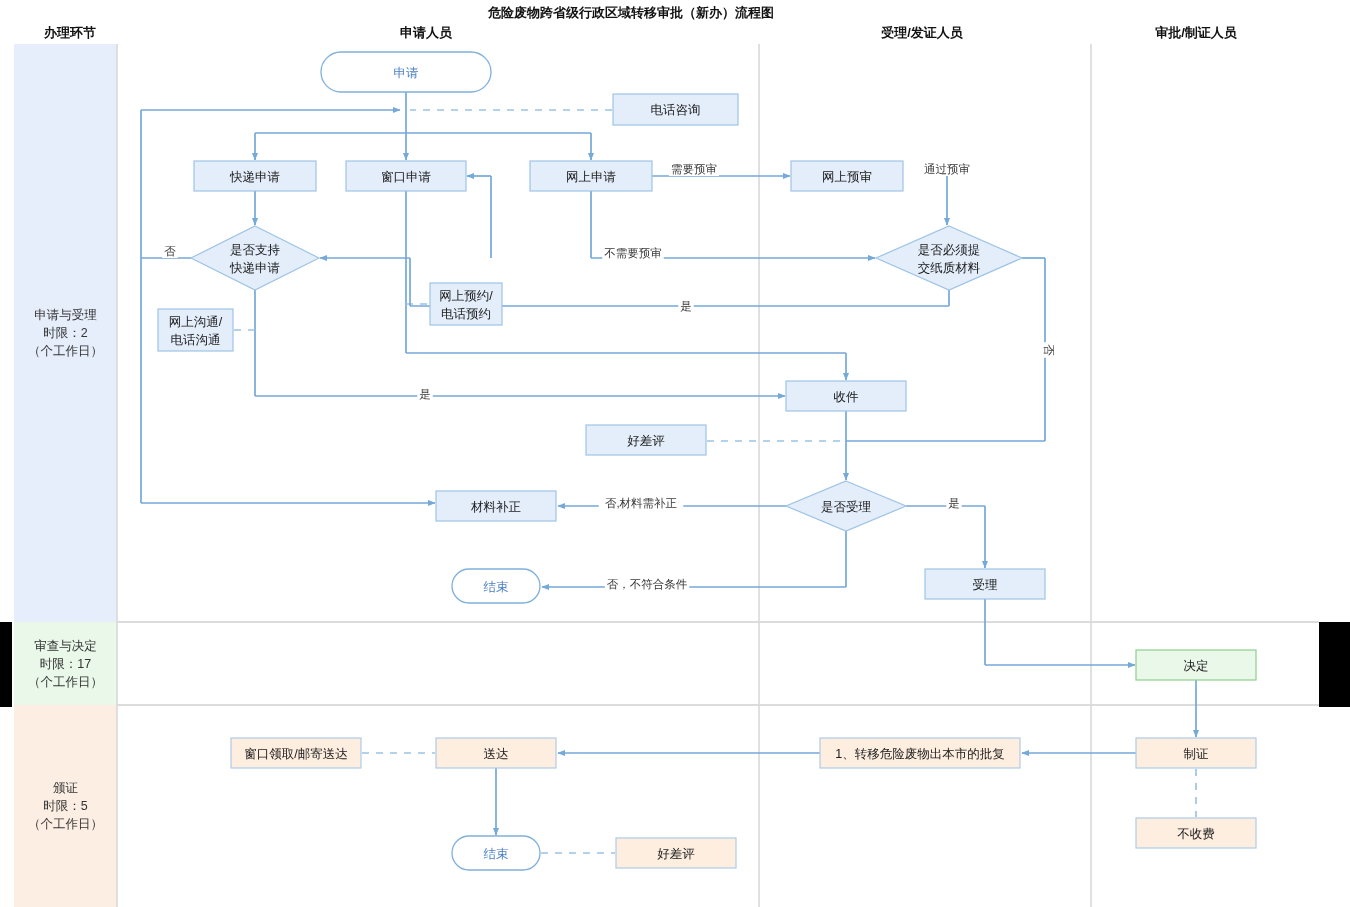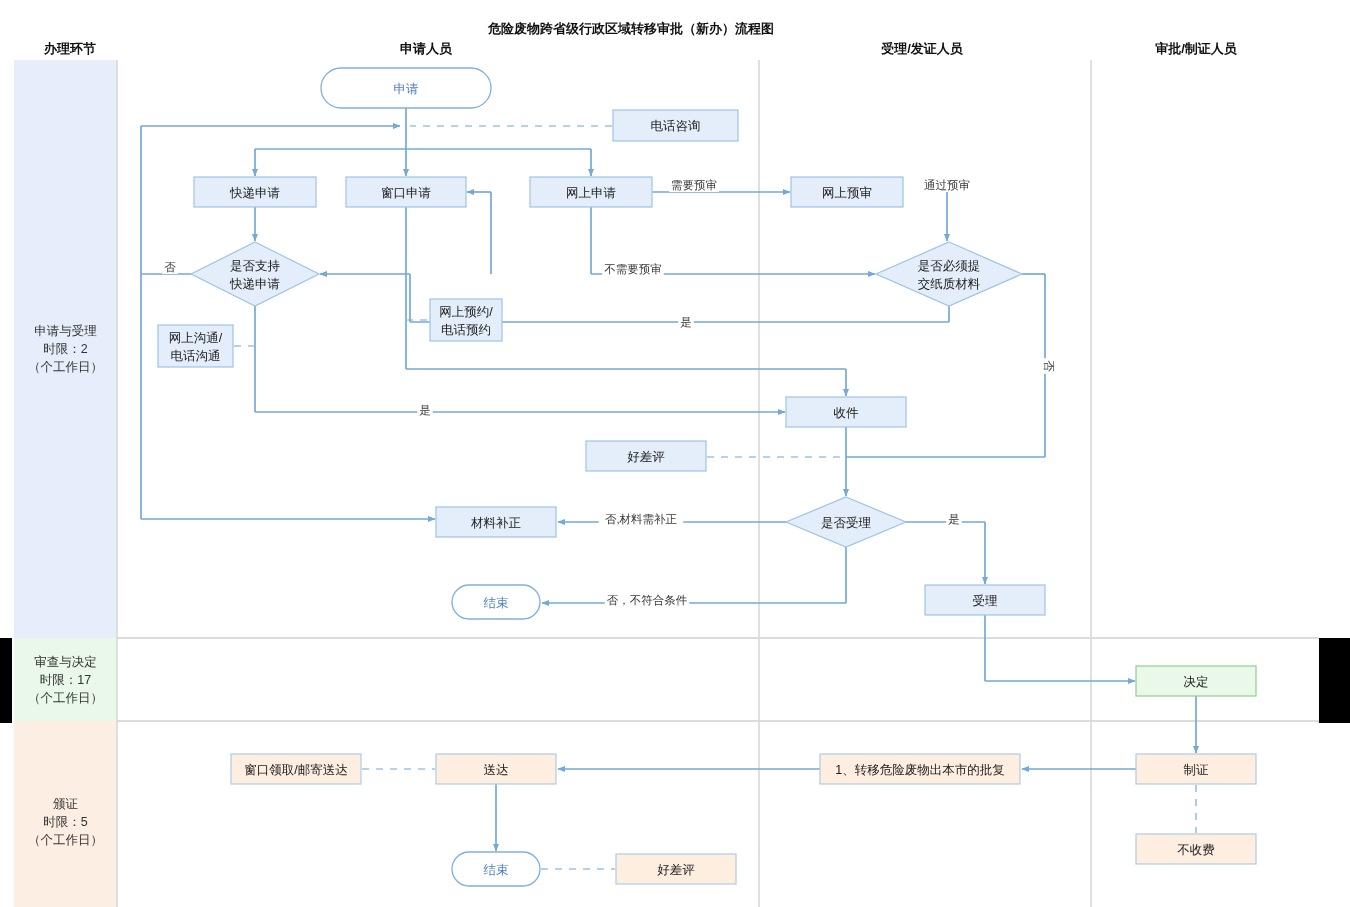--- a/index.html
+++ b/index.html
@@ -2,21 +2,21 @@
 <html><head>
 <meta charset="utf-8">
 <style>
   html,body{margin:0;padding:0;}
   body{
     width:1350px;height:907px;
     background:#ffffff;
     font-family:"Liberation Sans","DejaVu Sans",sans-serif;
     position:relative;overflow:hidden;
   }
-  #stage{position:absolute;left:0;top:0;width:1350px;height:652px;margin-top:16px;}
+  #stage{position:absolute;left:0;top:0;width:1350px;height:652px;}
   svg{display:block;}
   .ttl{font-size:13px;font-weight:bold;fill:#111;}
   .colhdr{font-size:13px;font-weight:bold;fill:#111;}
   .nodetxt{font-size:12.5px;fill:#1a1a1a;}
   .termtxt{font-size:12.5px;fill:#4a7fc1;}
   .edgelbl{font-size:11.5px;fill:#3a3a3a;}
   .lanetxt{font-size:12.5px;fill:#333;}
   .box-blue{fill:#e4eefb;stroke:#9dc3e6;stroke-width:1.2;}
   .box-peach{fill:#fdeee0;stroke:#aecbe8;stroke-width:1.2;}
   .box-green{fill:#e9f8e9;stroke:#8fcf8f;stroke-width:1.2;}

